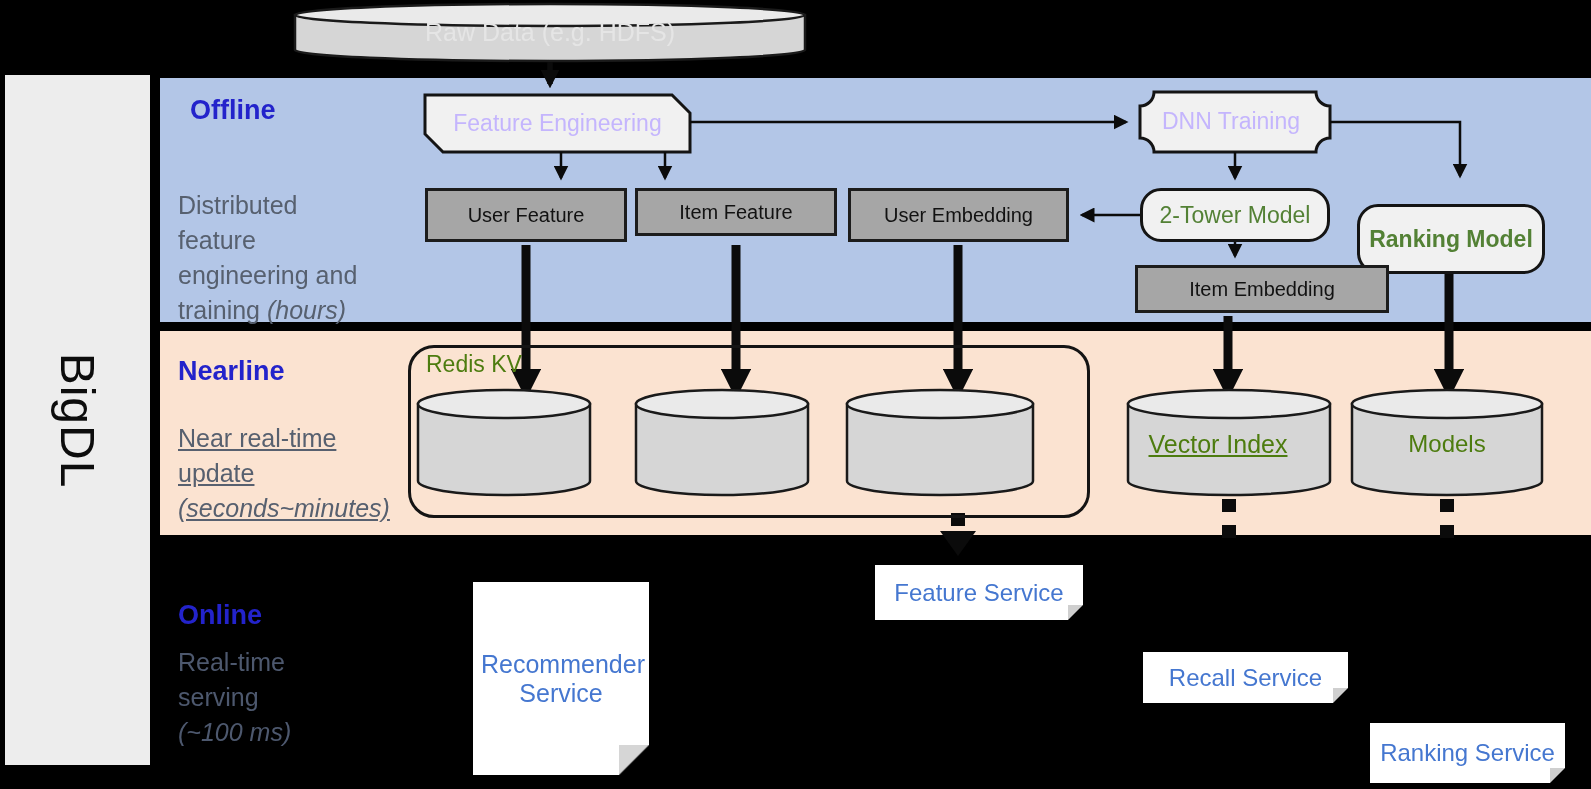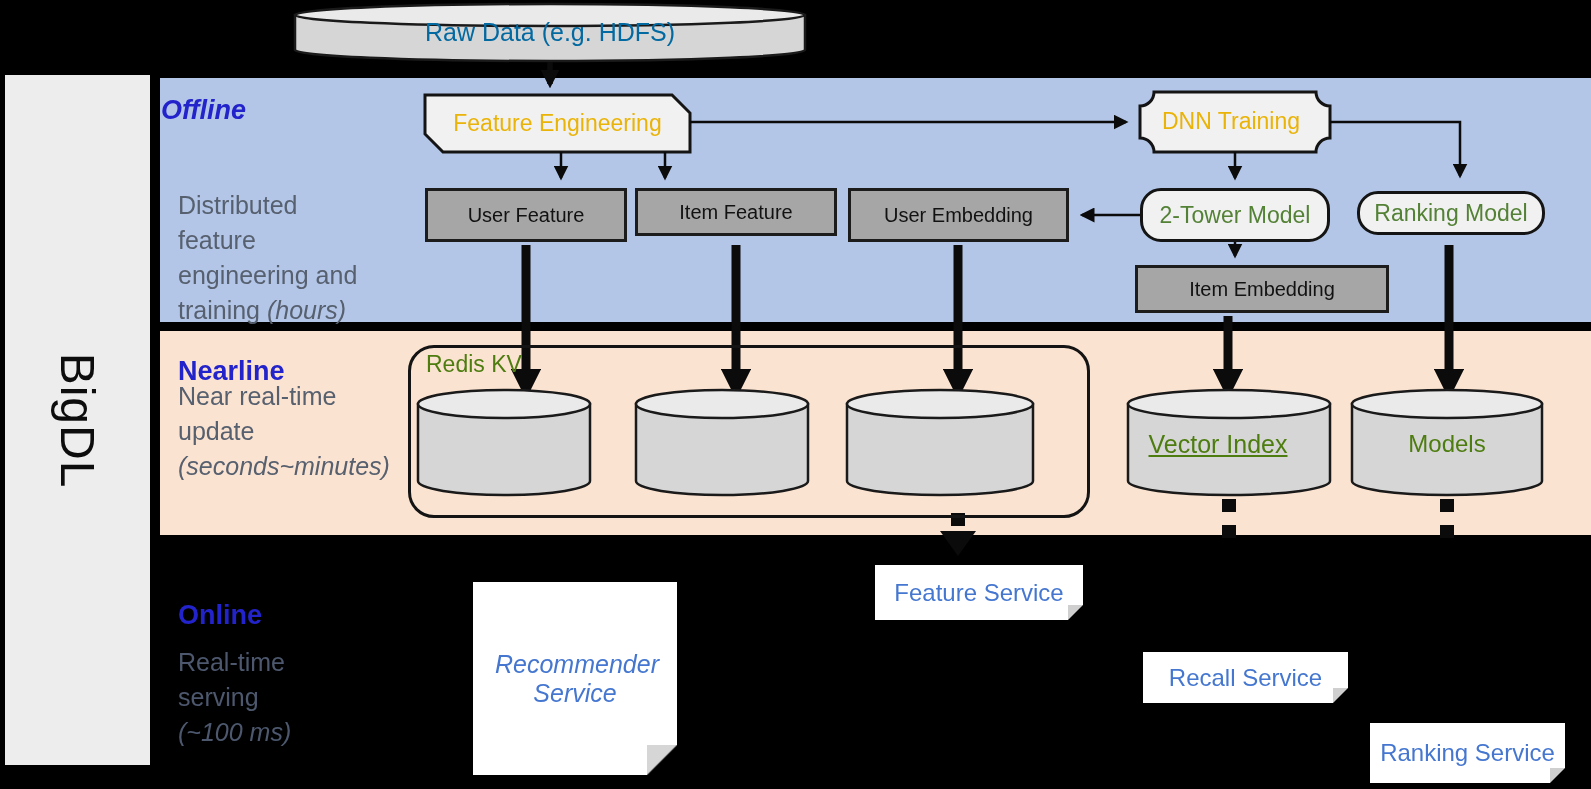--- a/index.html
+++ b/index.html
@@ -7,21 +7,21 @@
          font-family:"Liberation Sans", sans-serif;}
   .abs{position:absolute;}
   .band{position:absolute;z-index:1;}
   #svg-layer{position:absolute;left:0;top:0;z-index:2;}
   .lbl{position:absolute;z-index:3;display:flex;align-items:center;justify-content:center;
        text-align:center;line-height:1.12;}
   .box{position:absolute;z-index:3;display:flex;align-items:center;justify-content:center;
        box-sizing:border-box;text-align:center;}
   .box-gray{background:#a6a6a6;border:3px solid #1c1c1c;color:#121212;font-size:20px;}
   .box-light{background:#f1f1f1;border:3px solid #141414;border-radius:21px;color:#538135;font-size:23px;}
-  .blue-t{color:#eab308;}
+  .blue-t{color:#c4b5fd;}
   .brown-t{color:#4d7c0f;}
   .svc{background:#ffffff;color:#4577d0;font-size:24px;z-index:3;}
   .svc::after{content:"";position:absolute;right:0;bottom:0;width:15px;height:15px;
       background:linear-gradient(to bottom right,#cfcfcf 48%,#000 52%);}
   .doc::after{content:"";position:absolute;right:0;bottom:0;width:30px;height:30px;
       background:linear-gradient(to bottom right,#d6d6d6 48%,#000 52%);}
   .lane-title{position:absolute;z-index:3;font-size:27px;font-weight:bold;color:#2323cb;}
   .lane-cap{position:absolute;z-index:3;font-size:25px;color:#57606f;line-height:35px;}
   .lane-cap .it{font-style:italic;}
   #bigdl-bar{left:5px;top:75px;width:145px;height:690px;background:#ededed;z-index:1;}
@@ -100,71 +100,71 @@
       <path d="M1352,404 V481 A95,14 0 0 0 1542,481 V404 Z" fill="#d6d6d6" stroke="#1a1a1a" stroke-width="2.5"></path>
       <ellipse cx="1447" cy="404" rx="95" ry="14" fill="#eaeaea" stroke="#1a1a1a" stroke-width="2.5"></ellipse>
     </g>
 
     <path d="M958,513 L958,531" stroke="#0b0b0b" stroke-width="14" stroke-dasharray="13 11"></path>
     <polygon points="940,531 976,531 958,556" fill="#0b0b0b"></polygon>
     <path d="M1229,499 L1229,548" stroke="#0b0b0b" stroke-width="14" stroke-dasharray="13 13"></path>
     <path d="M1447,499 L1447,548" stroke="#0b0b0b" stroke-width="14" stroke-dasharray="13 13"></path>
   </svg>
 
-  <div class="lbl" style="left:295px;top:12px;width:510px;height:40px;font-size:25px;color:#0369a1;">Raw Data (e.g. HDFS)</div>
+  <div class="lbl" style="left:295px;top:12px;width:510px;height:40px;font-size:25px;color:#e5e5e5;">Raw Data (e.g. HDFS)</div>
   <div class="lbl blue-t" style="left:425px;top:95px;width:265px;height:57px;font-size:23px;">Feature Engineering</div>
   <div class="lbl blue-t" style="left:1136px;top:92px;width:190px;height:60px;font-size:23px;">DNN Training</div>
 
   <div class="box box-gray" style="left:425px;top:188px;width:202px;height:54px;">
     <span>User Feature</span>
   </div>
   <div class="box box-gray" style="left:635px;top:188px;width:202px;height:48px;">
     <span>Item Feature</span>
   </div>
   <div class="box box-gray" style="left:848px;top:188px;width:221px;height:54px;">
     <span>User Embedding</span>
   </div>
   <div class="box box-light" style="left:1140px;top:188px;width:190px;height:54px;">
     <span>2-Tower Model</span>
   </div>
-  <div class="box box-light" style="left:1357px;top:191px;width:188px;height:44px;">
+  <div class="box box-light" style="left:1357px;top:204px;width:188px;height:70px;font-weight:bold;">
     <span>Ranking Model</span>
   </div>
   <div class="box box-gray" style="left:1135px;top:265px;width:254px;height:48px;">
     <span>Item Embedding</span>
   </div>
 
   <div class="abs" id="redis-container" style="left:408px;top:345px;width:676px;height:167px;"></div>
   <div class="lbl brown-t" style="left:426px;top:350px;width:140px;height:30px;font-size:23px;justify-content:flex-start;">Redis KV</div>
   <div class="lbl brown-t" style="left:1128px;top:418px;width:180px;height:52px;font-size:25px;text-decoration:underline;">Vector Index</div>
   <div class="lbl brown-t" style="left:1352px;top:418px;width:190px;height:52px;font-size:24px;">Models</div>
 
-  <div class="box svc doc" style="left:473px;top:582px;width:204px;height:193px;font-size:25px;font-style:italic;">
+  <div class="box svc doc" style="left:473px;top:582px;width:176px;height:193px;font-size:25px;">
     <span style="width:160px;">Recommender Service</span>
   </div>
   <div class="box svc" style="left:875px;top:565px;width:208px;height:55px;">
     <span>Feature Service</span>
   </div>
   <div class="box svc" style="left:1143px;top:652px;width:205px;height:51px;">
     <span>Recall Service</span>
   </div>
   <div class="box svc" style="left:1370px;top:723px;width:195px;height:60px;">
     <span>Ranking Service</span>
   </div>
 
-  <div class="lane-title" style="left:161px;top:95px;font-style:italic;">Offline</div>
+  <div class="lane-title" style="left:190px;top:95px;">Offline</div>
   <div class="lane-cap" style="left:178px;top:140px;width:250px;margin-top:48px;">
     <div>Distributed</div>
     <div>feature</div>
     <div>engineering and</div>
     <div><span>training </span><span class="it">(hours)</span></div>
   </div>
 
   <div class="lane-title" style="left:178px;top:356px;">Nearline</div>
-  <div class="lane-cap" style="left:178px;top:379px;width:260px;">
+  <div class="lane-cap" style="left:178px;top:421px;width:260px;text-decoration:underline;">
     <div>Near real-time</div>
     <div>update</div>
     <div class="it">(seconds~minutes)</div>
   </div>
 
   <div class="lane-title" style="left:178px;top:600px;">Online</div>
   <div class="lane-cap" style="left:178px;top:645px;width:240px;color:#4d586e;">
     <div>Real-time</div>
     <div>serving</div>
     <div class="it">(~100 ms)</div>

